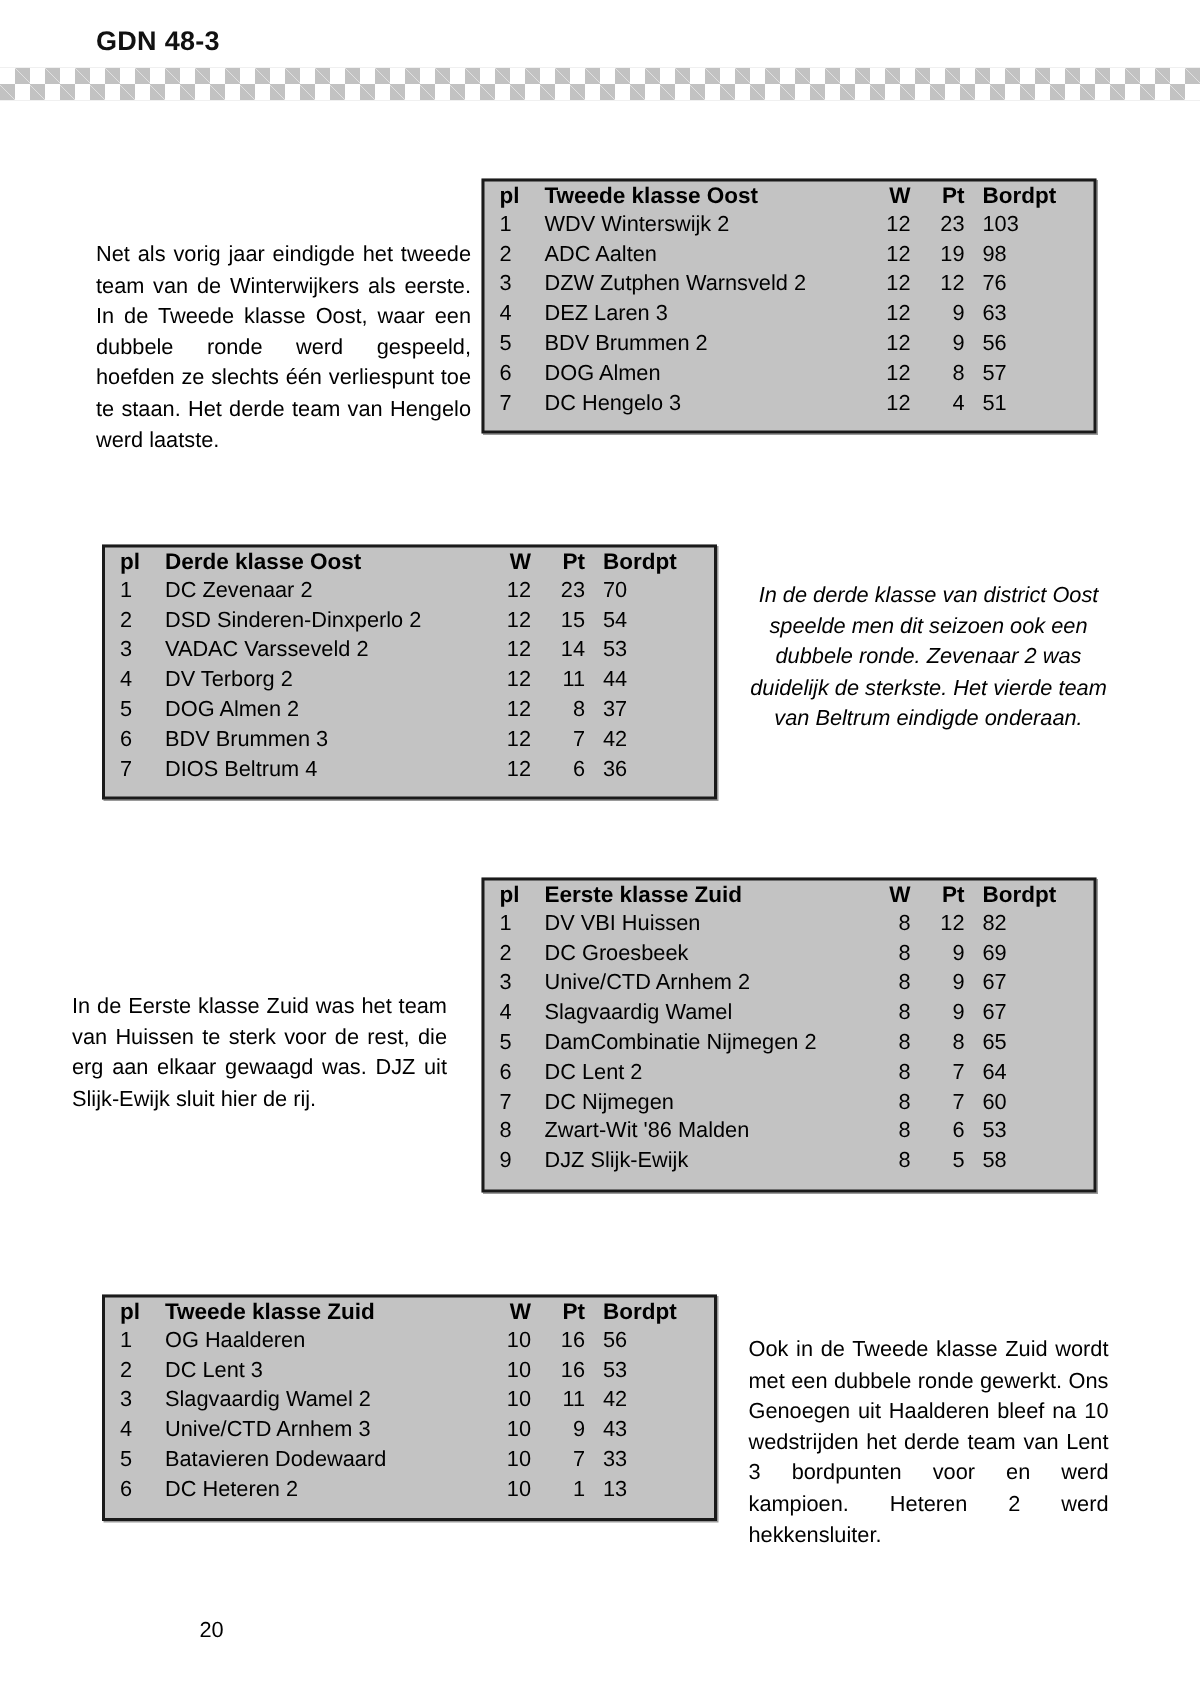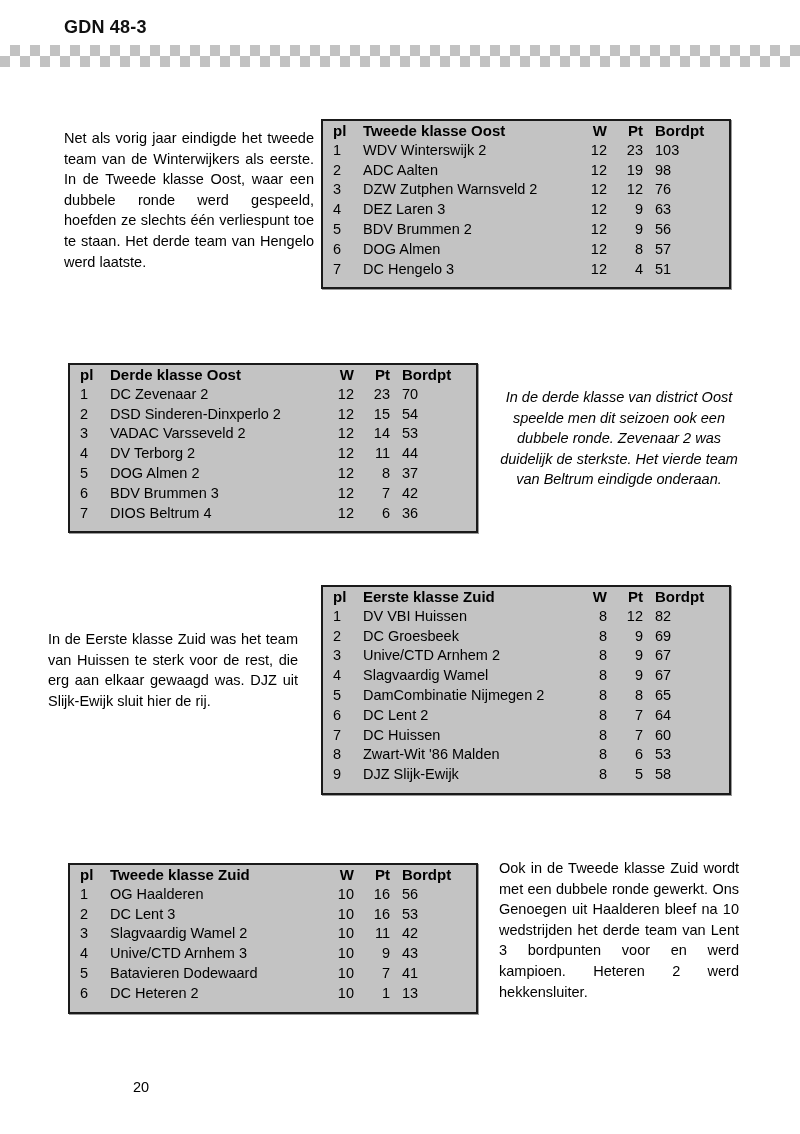--- a/index.html
+++ b/index.html
@@ -46,21 +46,21 @@
     background-color: #ffffff;
   }
 
   
   .para {
     position: absolute;
     font-size: 14.5px;
     line-height: 20.6px;
     color: #000000;
   }
-  .para.justify { text-align: justify; text-align-last: left; }
+  .para.justify { text-align: justify; text-align-last: left; margin-top: 32px; }
   .para.left { text-align: center; font-style: italic; }
 
   
   .table-box {
     position: absolute;
     background: #c3c3c3;
     border: 2px solid #1a1a1a;
     box-sizing: border-box;
     box-shadow: 1px 1px 0 #9a9a9a;
   }
@@ -297,21 +297,21 @@
       </tr>
       <tr>
         <td class="col-pl">6</td>
         <td class="col-name">DC Lent 2</td>
         <td class="col-w">8</td>
         <td class="col-pt">7</td>
         <td class="col-bp">64</td>
       </tr>
       <tr>
         <td class="col-pl">7</td>
-        <td class="col-name">DC Huissen</td>
+        <td class="col-name">DC Nijmegen</td>
         <td class="col-w">8</td>
         <td class="col-pt">7</td>
         <td class="col-bp">60</td>
       </tr>
       <tr>
         <td class="col-pl">8</td>
         <td class="col-name">Zwart-Wit '86 Malden</td>
         <td class="col-w">8</td>
         <td class="col-pt">6</td>
         <td class="col-bp">53</td>
@@ -370,21 +370,21 @@
         <td class="col-name">Unive/CTD Arnhem 3</td>
         <td class="col-w">10</td>
         <td class="col-pt">9</td>
         <td class="col-bp">43</td>
       </tr>
       <tr>
         <td class="col-pl">5</td>
         <td class="col-name">Batavieren Dodewaard</td>
         <td class="col-w">10</td>
         <td class="col-pt">7</td>
-        <td class="col-bp">41</td>
+        <td class="col-bp">33</td>
       </tr>
       <tr>
         <td class="col-pl">6</td>
         <td class="col-name">DC Heteren 2</td>
         <td class="col-w">10</td>
         <td class="col-pt">1</td>
         <td class="col-bp">13</td>
       </tr>
       <tr>
           <td class="tbl-pad-bottom" colspan="5"></td>

